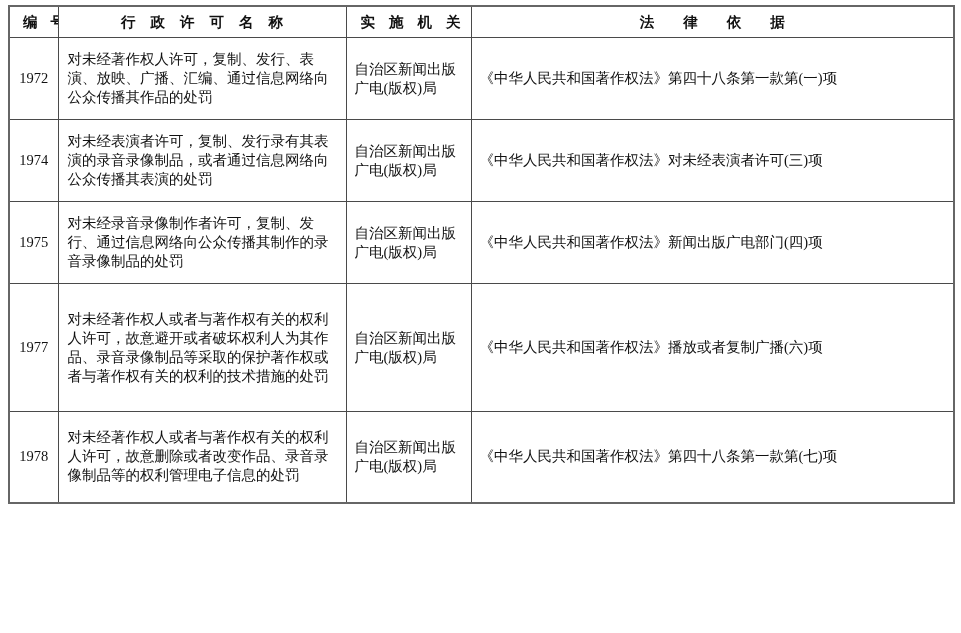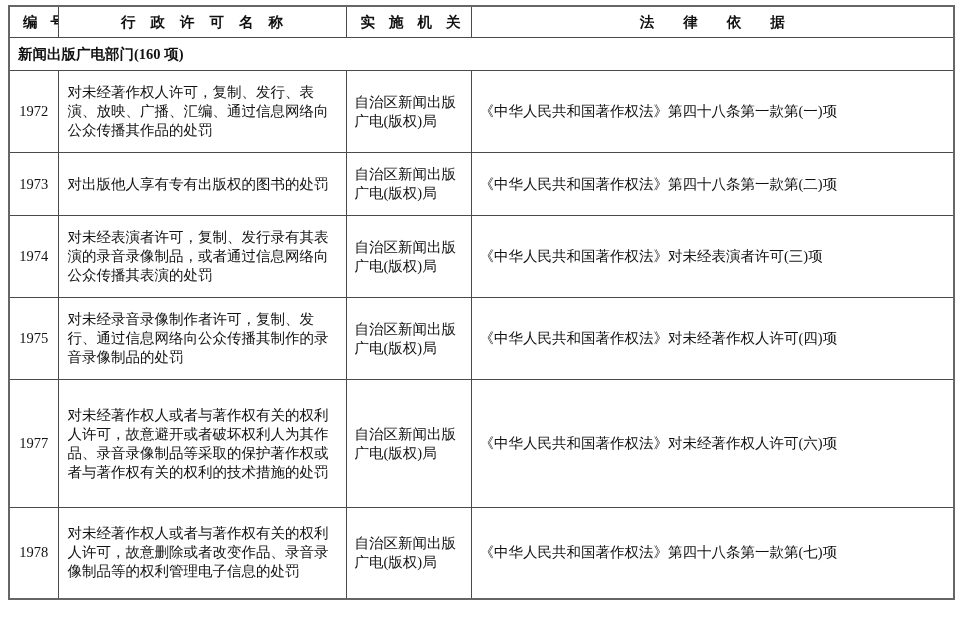--- a/index.html
+++ b/index.html
@@ -92,58 +92,49 @@
     </colgroup>
     <thead>
       <tr>
         <th class="th-id">编号</th>
         <th class="th-name">行政许可名称</th>
         <th class="th-agency">实施机关</th>
         <th class="th-basis">法律依据</th>
       </tr>
     </thead>
     <tbody>
-      <tr>
-        <td class="section-cell" colspan="4">新闻出版广电部门(160 项)</td>
-      </tr>
 
       <tr class="h-r0">
         <td class="cell-id">1972</td>
         <td class="cell-name">对未经著作权人许可，复制、发行、表演、放映、广播、汇编、通过信息网络向公众传播其作品的处罚</td>
         <td class="cell-agency">自治区新闻出版广电(版权)局</td>
         <td class="cell-basis">《中华人民共和国著作权法》第四十八条第一款第(一)项</td>
       </tr>
 
-      <tr class="h-r1">
-        <td class="cell-id">1973</td>
-        <td class="cell-name">对出版他人享有专有出版权的图书的处罚</td>
-        <td class="cell-agency">自治区新闻出版广电(版权)局</td>
-        <td class="cell-basis">《中华人民共和国著作权法》第四十八条第一款第(二)项</td>
-      </tr>
 
       <tr class="h-r2">
         <td class="cell-id">1974</td>
         <td class="cell-name">对未经表演者许可，复制、发行录有其表演的录音录像制品，或者通过信息网络向公众传播其表演的处罚</td>
         <td class="cell-agency">自治区新闻出版广电(版权)局</td>
         <td class="cell-basis">《中华人民共和国著作权法》对未经表演者许可(三)项</td>
       </tr>
 
       <tr class="h-r3">
         <td class="cell-id">1975</td>
         <td class="cell-name">对未经录音录像制作者许可，复制、发行、通过信息网络向公众传播其制作的录音录像制品的处罚</td>
         <td class="cell-agency">自治区新闻出版广电(版权)局</td>
-        <td class="cell-basis">《中华人民共和国著作权法》对未经著作权人许可(四)项</td>
+        <td class="cell-basis">《中华人民共和国著作权法》新闻出版广电部门(四)项</td>
       </tr>
 
 
       <tr class="h-r5">
         <td class="cell-id">1977</td>
         <td class="cell-name">对未经著作权人或者与著作权有关的权利人许可，故意避开或者破坏权利人为其作品、录音录像制品等采取的保护著作权或者与著作权有关的权利的技术措施的处罚</td>
         <td class="cell-agency">自治区新闻出版广电(版权)局</td>
-        <td class="cell-basis">《中华人民共和国著作权法》对未经著作权人许可(六)项</td>
+        <td class="cell-basis">《中华人民共和国著作权法》播放或者复制广播(六)项</td>
       </tr>
 
       <tr class="h-r6">
         <td class="cell-id">1978</td>
         <td class="cell-name">对未经著作权人或者与著作权有关的权利人许可，故意删除或者改变作品、录音录像制品等的权利管理电子信息的处罚</td>
         <td class="cell-agency">自治区新闻出版广电(版权)局</td>
         <td class="cell-basis">《中华人民共和国著作权法》第四十八条第一款第(七)项</td>
       </tr>
     </tbody>
   </table>

